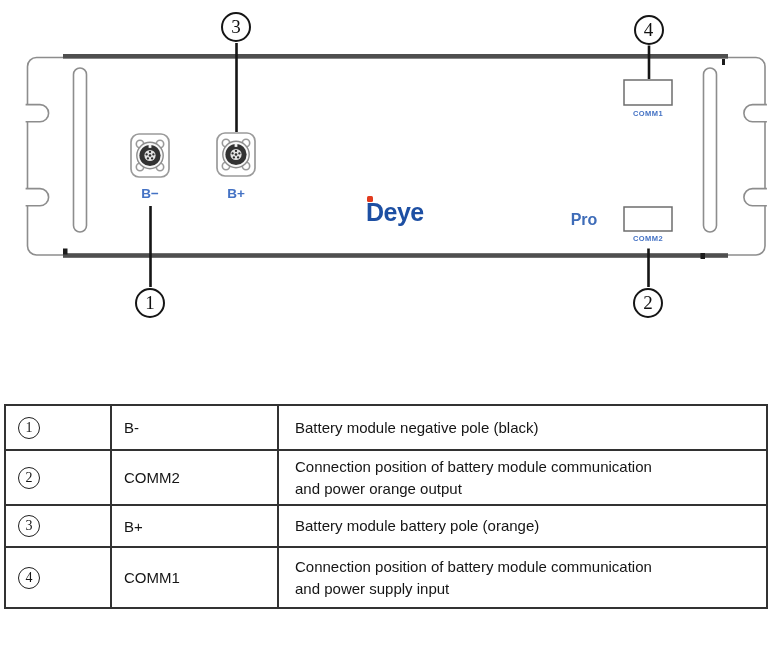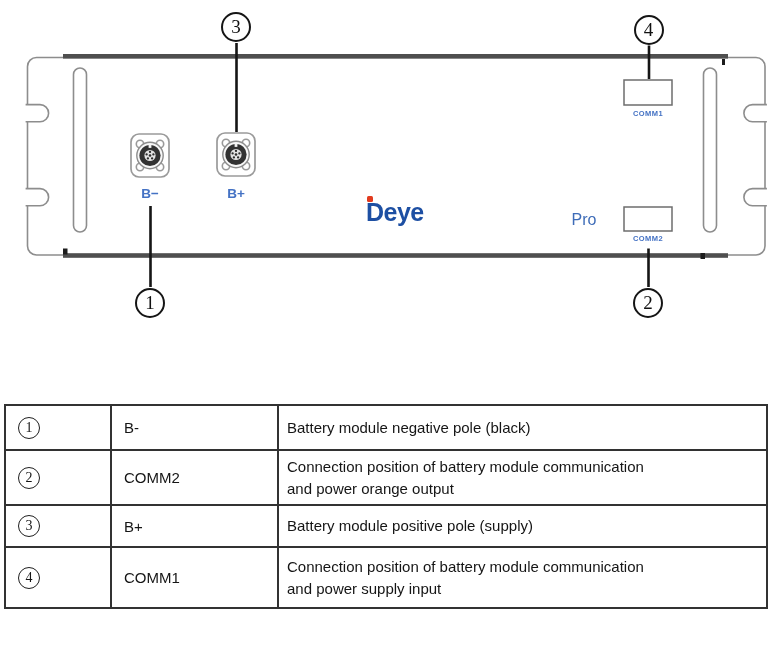--- a/index.html
+++ b/index.html
@@ -21,40 +21,40 @@
   .ring-dark{fill:#323232;}
   .ring-core{fill:#e3e3e3;}
   .pin{fill:#2c2c2c;}
   .key{fill:#f0f0f0;}
   .comm{fill:#ffffff;stroke:#6d6d6d;stroke-width:1.5;}
   .cl{stroke:#151515;stroke-width:2.6;}
 
   .lbl{position:absolute;color:#4472C4;text-align:center;}
   .lbl-pole{width:52px;font-size:13.5px;font-weight:700;}
   .lbl-comm{width:60px;font-size:7.5px;font-weight:700;letter-spacing:.4px;}
-  .lbl-pro{width:52px;font-size:16px;font-weight:400;color:#3E6CB8;}
+  .lbl-pro{width:52px;font-size:16px;font-weight:700;color:#3E6CB8;}
 
   .logo{position:absolute;left:366px;top:198px;width:70px;height:30px;
         font-size:25px;font-weight:800;color:#1D4FA3;letter-spacing:-0.5px;}
   .logo-dot{position:absolute;left:1px;top:-2px;width:6px;height:6px;
             background:#E23B1E;border-radius:1.5px;}
 
   .co{position:absolute;width:26px;height:26px;border:2.4px solid #151515;border-radius:50%;
       display:flex;align-items:center;justify-content:center;
       font-family:"Liberation Serif",serif;font-size:19px;color:#111;background:#fff;}
 
   
   table.legend{position:absolute;left:4px;top:404px;width:762px;border-collapse:collapse;
                table-layout:fixed;font-size:15px;color:#151515;}
   table.legend th,table.legend td{border:2px solid #323232;vertical-align:middle;
                font-weight:400;text-align:left;overflow:hidden;}
   table.legend th{padding:0 0 0 13px;}
   td.c-no{padding-left:12px;}
   td.c-name{padding-left:12px;}
-  td.c-desc{padding-left:8px;line-height:1.45;}
+  td.c-desc{padding-left:16px;line-height:1.45;}
   .cnum{display:inline-flex;width:20px;height:20px;border:1.4px solid #1f1f1f;border-radius:50%;
         align-items:center;justify-content:center;
         font-family:"Liberation Serif",serif;font-size:14px;}
 </style>
 </head>
 <body>
 
 <div class="stage">
 
   <div class="diagram">
@@ -171,21 +171,21 @@
             <div>Connection position of battery module communication</div>
             <div>and power orange output</div>
           </td>
     </tr>
     <tr style="height:42px;">
       <td class="c-no"><span class="cnum">
               <span>3</span>
             </span></td>
       <td class="c-name">B+</td>
       <td class="c-desc">
-            <div>Battery module positive pole (supply)</div>
+            <div>Battery module battery pole (orange)</div>
           </td>
     </tr>
     <tr style="height:61px;">
       <td class="c-no"><span class="cnum">
               <span>4</span>
             </span></td>
       <td class="c-name">COMM1</td>
       <td class="c-desc">
             <div>Connection position of battery module communication</div>
             <div>and power supply input</div>

